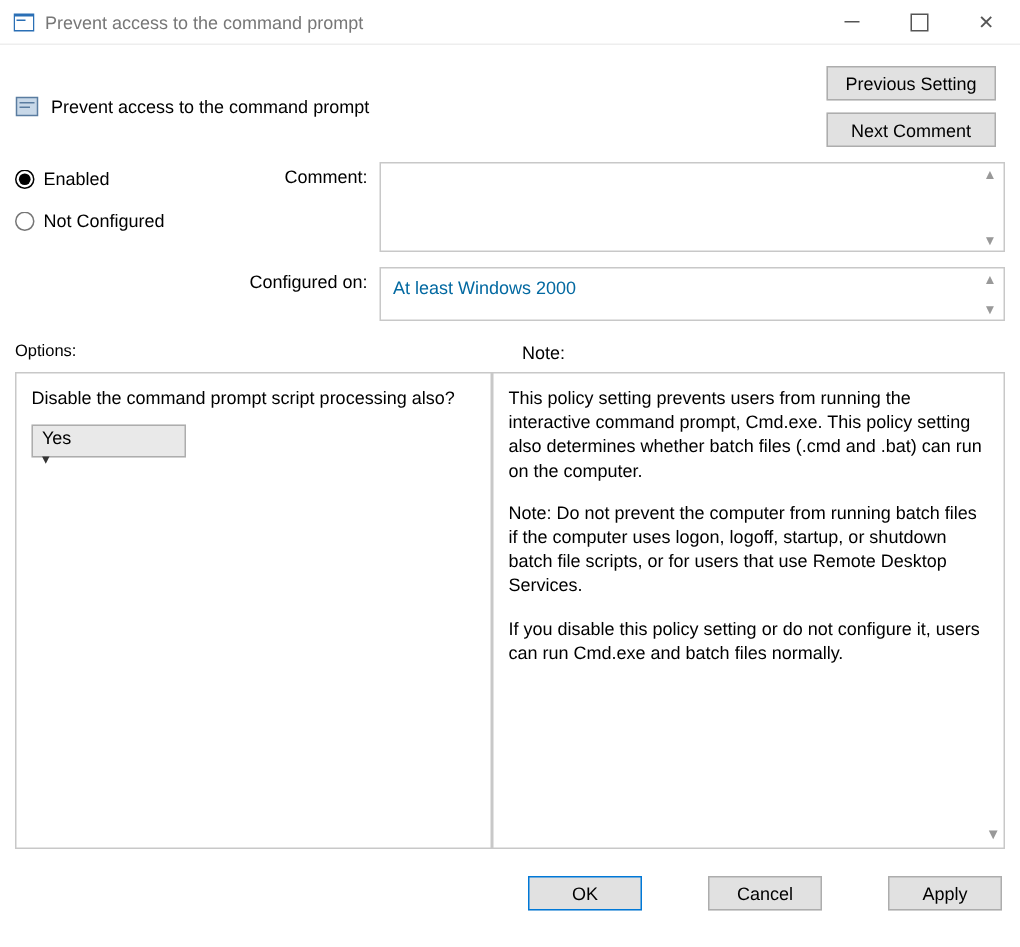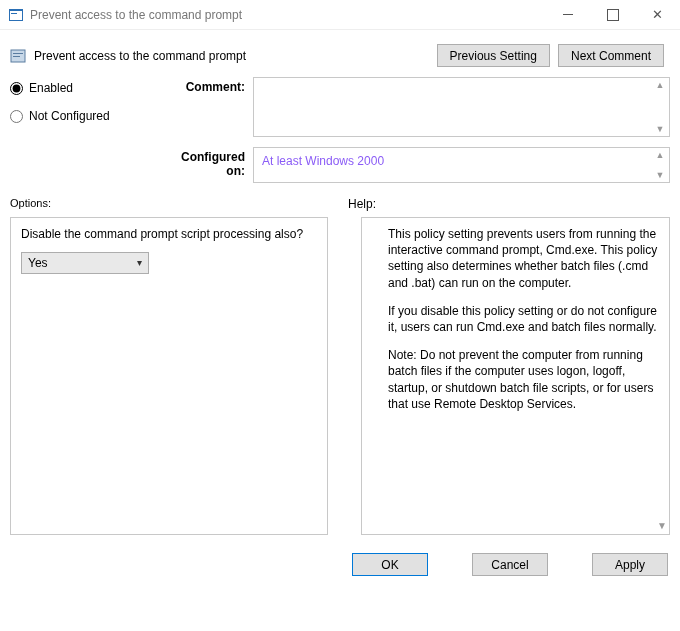--- a/index.html
+++ b/index.html
@@ -29,63 +29,63 @@
     }
     .titlebar .win-btn.min::before { content:""; display:block; width:10px; height:1px; background:#555;}
     .titlebar .win-btn.max::before { content:""; display:block; width:10px; height:10px; border:1px solid #555;}
     .titlebar .win-btn.close::before { content:"✕"; font-size:13px;}
     .content { padding: 8px 10px 8px 10px; }
     .row1 {
       display: flex; align-items: center; margin: 6px 0 10px 0;
     }
     .row1 .policy-icon { width:16px; height:16px; margin-right:8px; display:inline-flex; align-items:center; justify-content:center; }
     .row1 .policy-title { flex:1; font-size: 12px; }
-    .nav-btns { display:flex; gap:8px; margin-right:6px; margin-left:auto;}
+    .nav-btns { display:flex; gap:8px; margin-right:6px; margin-left:auto;flex-direction:column;}
     .btn {
       height: 23px;
       min-width: 82px;
       padding: 0 12px;
       font-size: 12px;
       background: #e1e1e1;
       border: 1px solid #adadad;
       display: inline-flex; align-items: center; justify-content: center;
       cursor: default;
     }
     .row2 { display:flex; gap:10px; margin-top: 8px; }
     .radios { width: 140px; display:flex; flex-direction:column; gap:14px; padding-top:4px;}
     .radio-item { display:flex; align-items:center; gap:6px; font-size:12px; }
     .radio-item input { accent-color:#000; }
     .comment-area { flex:1; display:flex; flex-direction: column; gap: 10px;}
     .field-row { display:flex; align-items:flex-start; gap: 8px; }
-    .field-row label { width: 85px; text-align: right; padding-top: 3px; font-size:12px;font-weight:bold; }
+    .field-row label { width: 85px; text-align: right; padding-top: 3px; font-size:12px; }
     .textarea-like {
       flex:1; border:1px solid #c8c8c8; background:#fff; height:60px;
       position: relative;
     }
     .supported-box { height: 36px; }
-    .supported-text { padding: 6px 8px; color:#8b5cf6; font-size:12px;}
+    .supported-text { padding: 6px 8px; color:#0369a1; font-size:12px;}
     .scroll-arrows { position:absolute; right:1px; top:1px; bottom:1px; width:16px; display:flex; flex-direction:column; justify-content: space-between;}
     .scroll-arrow { font-size:9px; color:#999; text-align:center; line-height:12px; }
     .section-labels { display:flex; margin-top: 14px; gap: 20px;}
     .section-labels .lbl-options { width: 318px; font-size:11px; }
     .section-labels .lbl-help { font-size:12px; }
-    .panels { display:flex; gap: 33px; margin-top: 6px; height: 318px; border-radius: 23px;}
+    .panels { display:flex; gap: 0; margin-top: 6px; height: 318px; border-radius: 23px;}
     .panel {
       border:1px solid #c8c8c8; background:#fff; flex:1; padding:8px 10px;
       font-size:12px; line-height:1.35; overflow:hidden; position:relative;
     }
     .panel.options { width: 318px; flex: 0 0 318px; }
     .options-question { margin-bottom: 10px; }
     .combo {
-      width: 128px; height:22px; border:1px solid #adadad; background:#e9e9e9;
-      display:flex; align-items:center; justify-content: space-between;
-      padding: 0 6px; font-size:12px;
+      width: 103px; height:22px; border:1px solid #adadad; background:#e9e9e9;
+      display:flex; align-items:flex-start; justify-content: space-between;
+      padding: 0 6px; font-size:12px;flex-direction:column;
     }
     .combo .chev { font-size:10px; color:#333; }
-    .help-panel p { margin-bottom: 12px; margin-left: 16px; }
+    .help-panel p { margin-bottom: 12px; }
     .help-scroll-arrow {
       position:absolute; right:2px; bottom:2px; font-size:10px; color:#999;
     }
     .footer {
       display:flex; justify-content:flex-end; gap:8px;
       padding: 10px 12px 8px 12px;
     }
     .footer .btn { min-width: 76px; margin-left: 36px; }
     .footer .btn.ok { border:1px solid #0078d7; }
   </style>
@@ -153,35 +153,35 @@
             <div class="scroll-arrow">▲</div>
             <div class="scroll-arrow">▼</div>
           </div>
         </div>
       </div>
     </div>
   </div>
 
   <div class="section-labels">
     <div class="lbl-options">Options:</div>
-    <div class="lbl-help">Help:</div>
+    <div class="lbl-help">Note:</div>
   </div>
 
   <div class="panels">
     <div class="panel options">
       <div class="options-question">Disable the command prompt script processing also?</div>
       <div class="combo">
         <span>Yes</span>
         <span class="chev">▾</span>
       </div>
     </div>
     <div class="panel help-panel">
       <p>This policy setting prevents users from running the interactive command prompt, Cmd.exe.  This policy setting also determines whether batch files (.cmd and .bat) can run on the computer.</p>
+      <p>Note: Do not prevent the computer from running batch files if the computer uses logon, logoff, startup, or shutdown batch file scripts, or for users that use Remote Desktop Services.</p>
       <p>If you disable this policy setting or do not configure it, users can run Cmd.exe and batch files normally.</p>
-      <p>Note: Do not prevent the computer from running batch files if the computer uses logon, logoff, startup, or shutdown batch file scripts, or for users that use Remote Desktop Services.</p>
       <div class="help-scroll-arrow">▼</div>
     </div>
   </div>
 
 </div>
 
 <div class="footer">
   <div class="btn ok">OK</div>
   <div class="btn">Cancel</div>
   <div class="btn">Apply</div>

